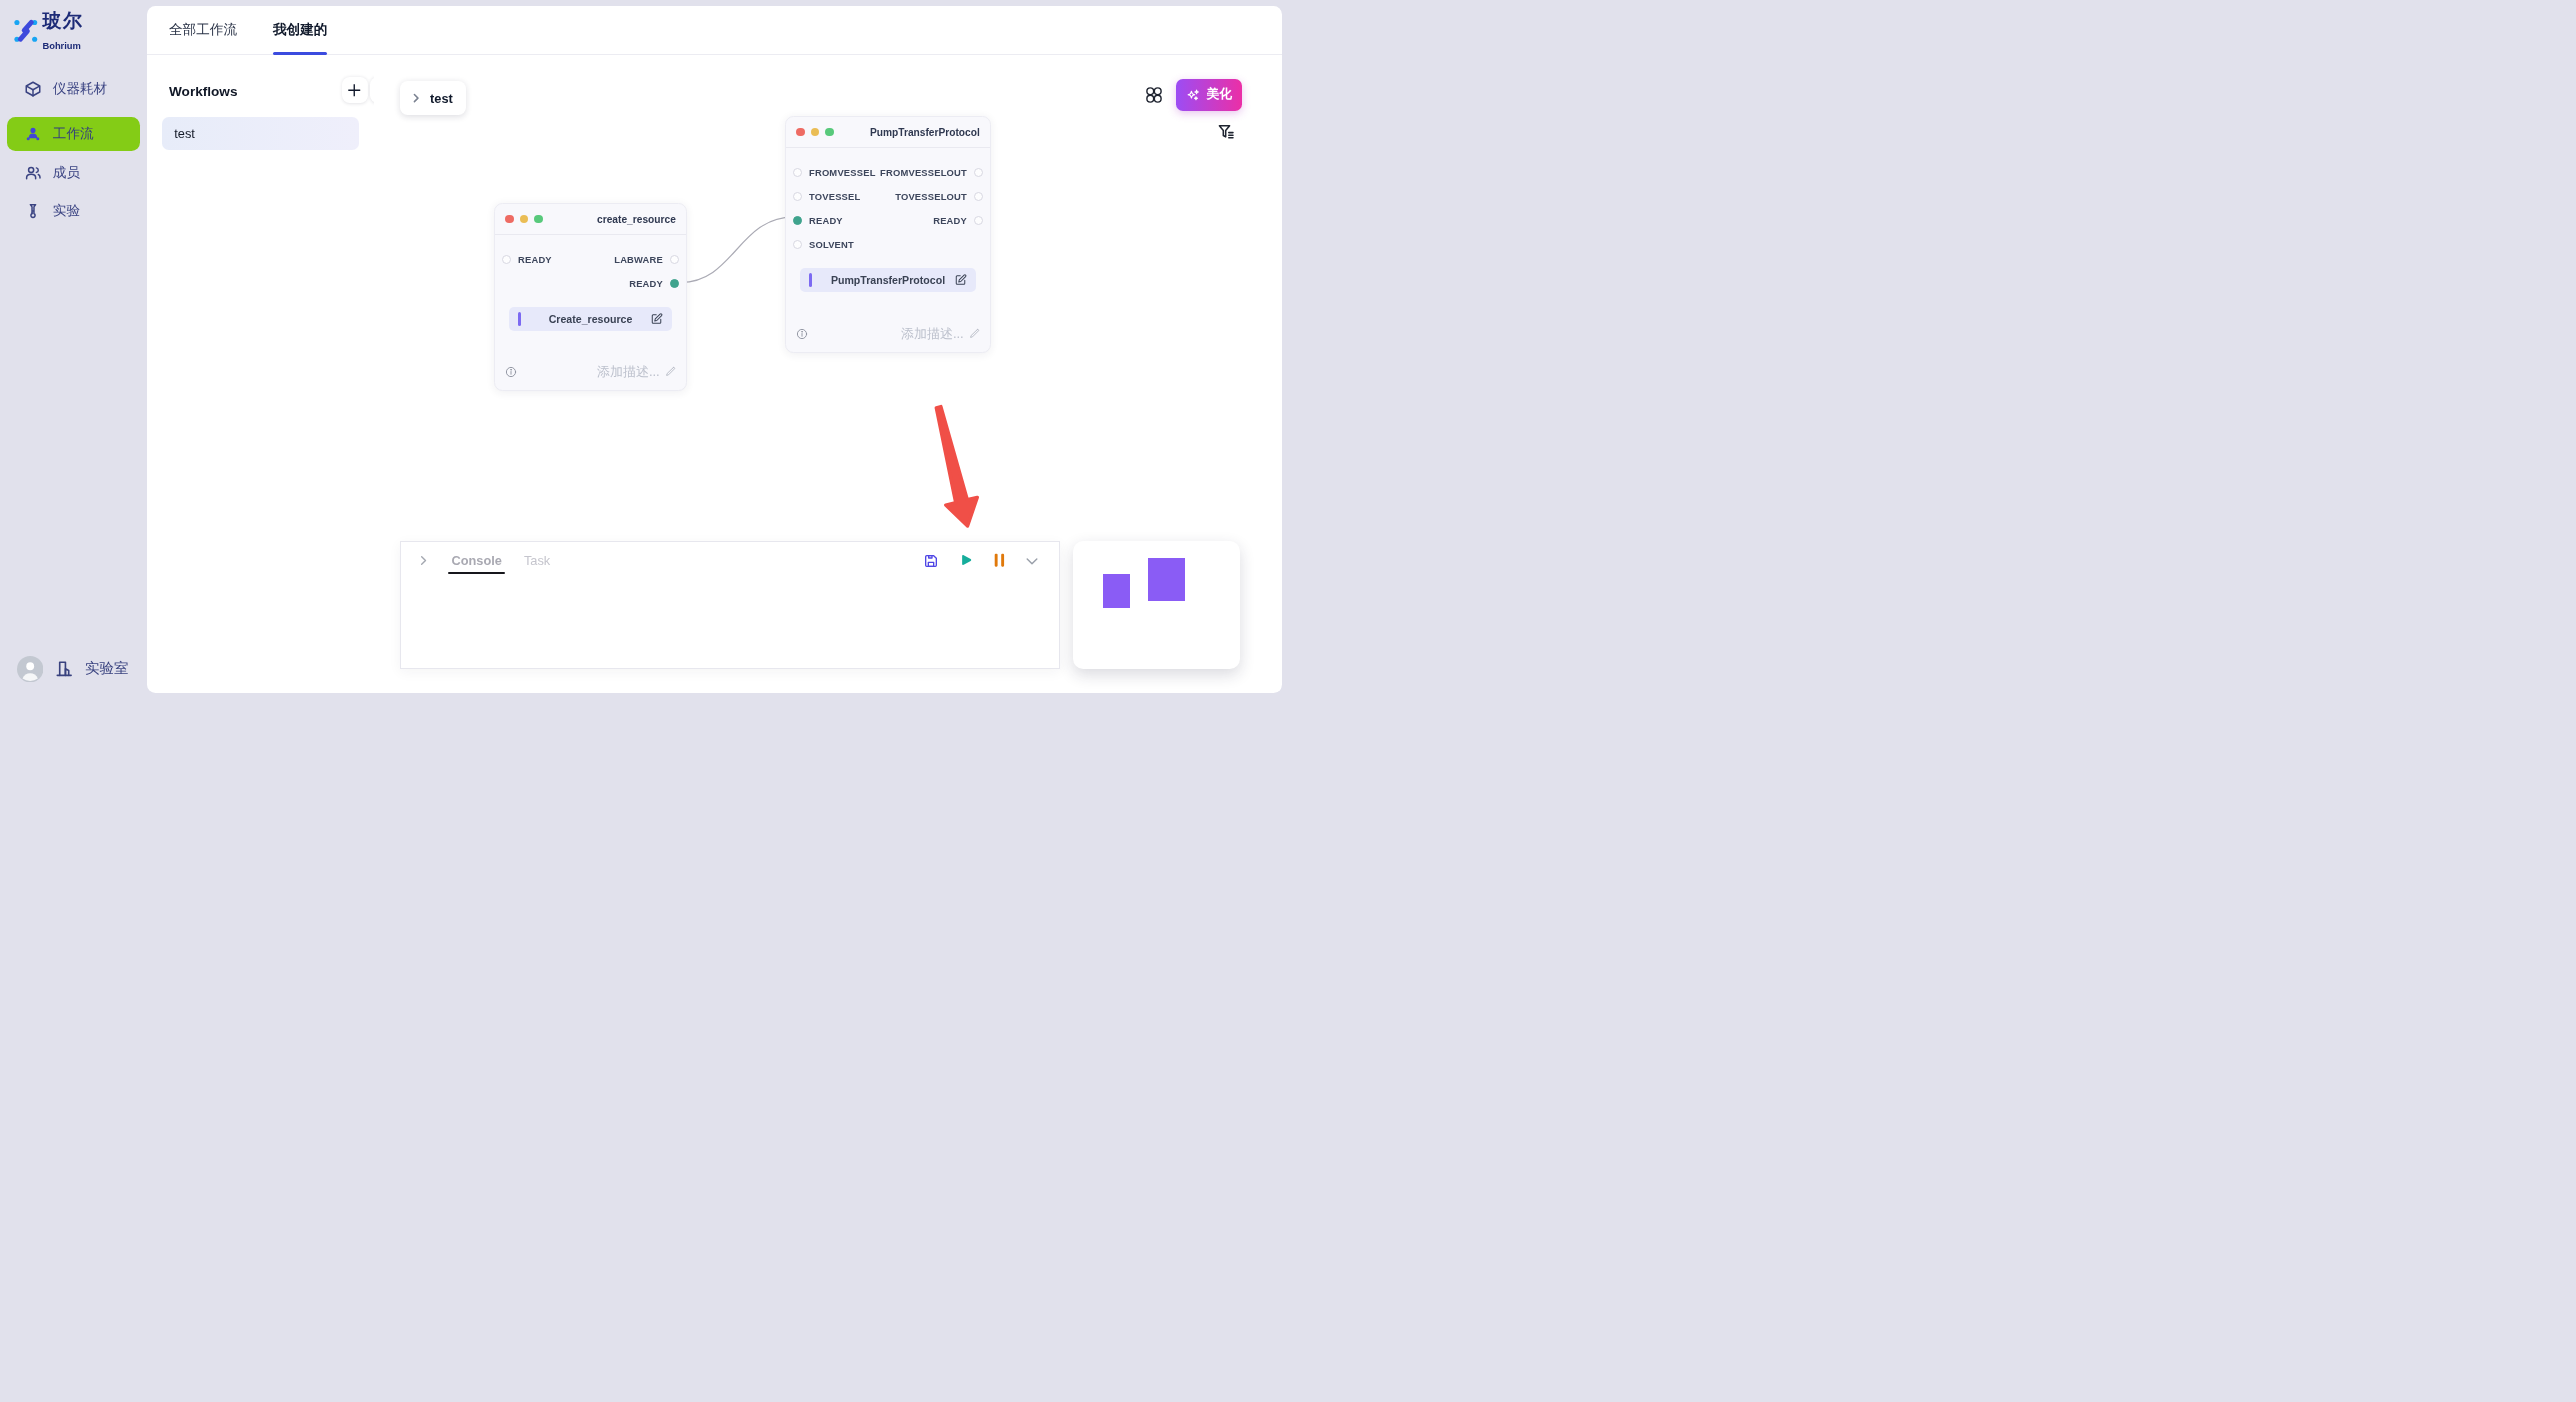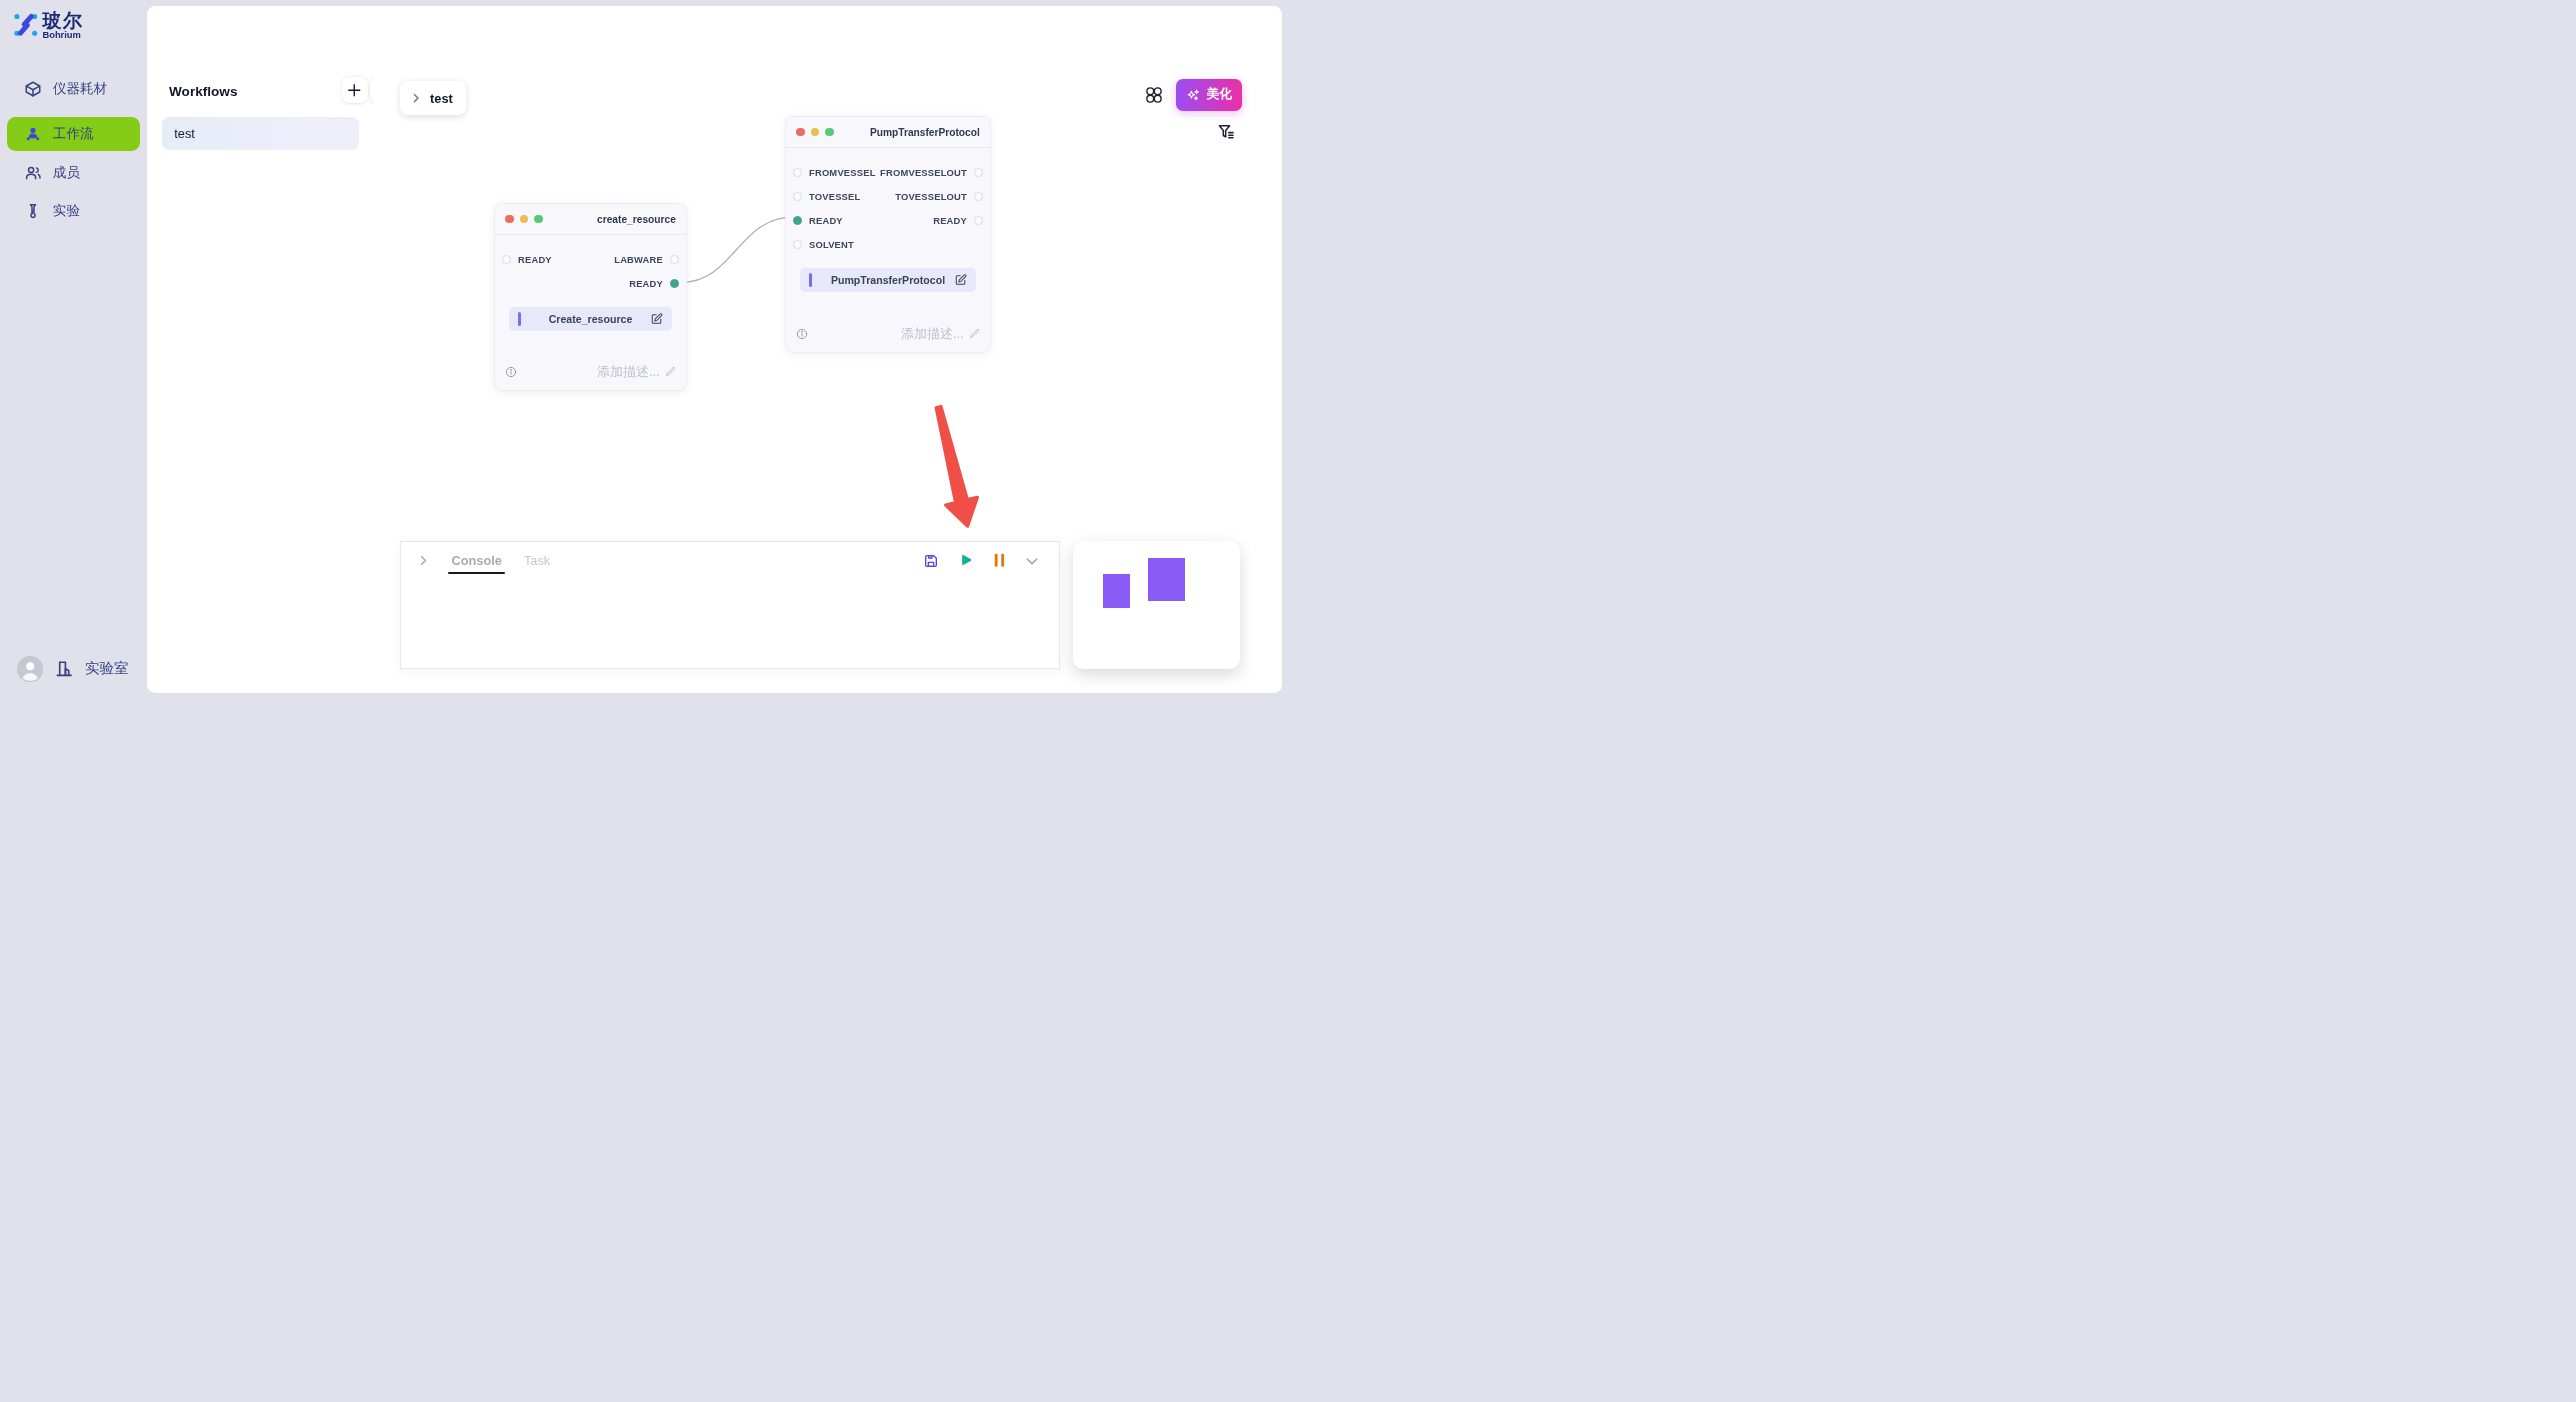--- a/index.html
+++ b/index.html
@@ -5,21 +5,21 @@
   * { margin:0; padding:0; box-sizing:border-box; }
   html,body { width:1288px; height:701px; overflow:hidden; }
   body { background:#E1E1EC; font-family:"Liberation Sans","DejaVu Sans",sans-serif; color:#3A4382; position:relative; }
   svg { display:block; }
 
   
   .sidebar { position:absolute; left:0; top:0; width:147px; height:701px; }
   .brand { position:absolute; left:12.8px; top:11px; display:flex; align-items:center; gap:4px; }
   .brand-text { display:flex; flex-direction:column; line-height:1; }
   .brand-zh { font-size:19px; font-weight:bold; color:#1D2B77; letter-spacing:1.7px; }
-  .brand-en { font-size:9.4px; font-weight:bold; color:#1D2B77; margin-top:0; }
+  .brand-en { font-size:9.4px; font-weight:bold; color:#1D2B77; margin-top:11px; }
   .nav { position:absolute; left:0; top:72px; width:147px; display:flex; flex-direction:column; gap:4.3px; }
   .nav-item { height:34px; margin:0 6.8px; display:flex; align-items:center; gap:11px; padding-left:17px;
               border-radius:8.5px; font-size:13.6px; color:#3A4382; cursor:pointer; }
   .nav-item.active { background:#84cc16; font-weight:normal; color:#333E7E;margin-top:7px; }
   .nav-item svg { flex:0 0 auto; }
   .side-footer { position:absolute; left:17px; bottom:19px; display:flex; align-items:center; gap:11px; }
   .lab-label { font-size:14.5px; color:#39427F; }
 
   
   .main { position:absolute; left:147px; top:6px; width:1135px; height:687px; background:#FFFFFF;
@@ -181,20 +181,24 @@
           <path d="M14 20v-8l4 2v6"></path>
           <path d="M4 20h17"></path>
       </svg>
     </span>
     <span class="lab-label">实验室</span>
   </div>
 </div>
 
 <div class="main">
 
+  <div class="tabbar">
+    <div class="tab">全部工作流</div>
+    <div class="tab active">我创建的</div>
+  </div>
 
   <div class="wf-panel">
     <div class="wf-title">Workflows</div>
     <div class="wf-actions">
       <button class="icon-btn">
         <span>
           <svg width="14.5" height="14.5" viewBox="0 0 17 17" stroke="#10182B" stroke-width="1.6">
               <line x1="8.5" y1="1.5" x2="8.5" y2="15.5"></line>
               <line x1="1.5" y1="8.5" x2="15.5" y2="8.5"></line>
             </svg>

